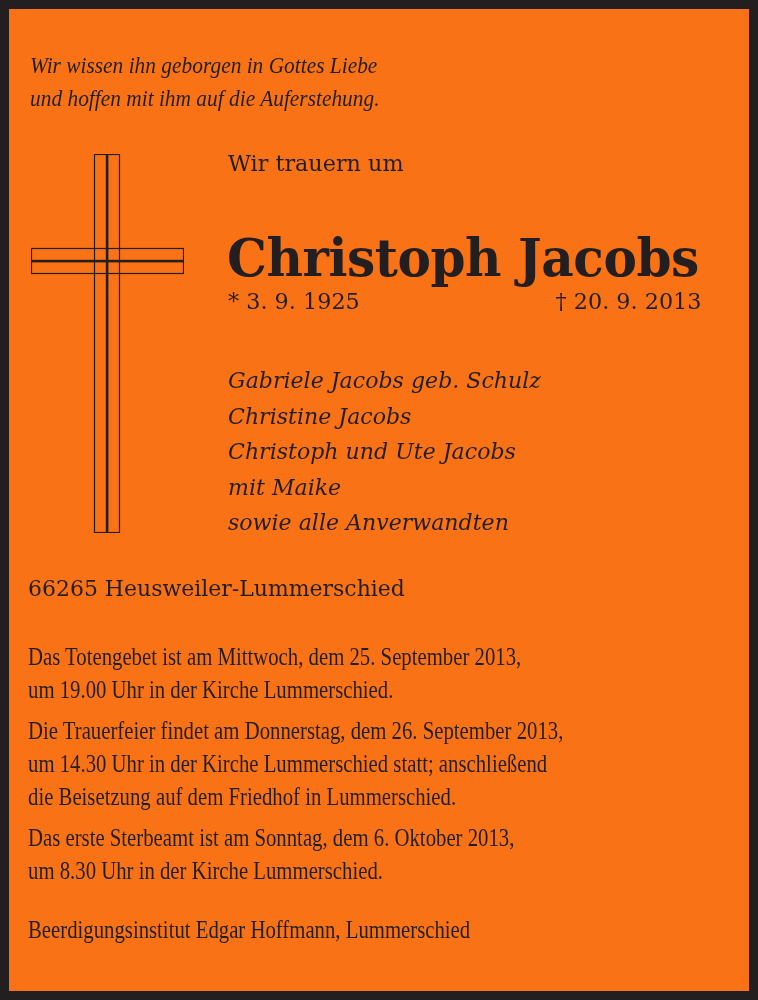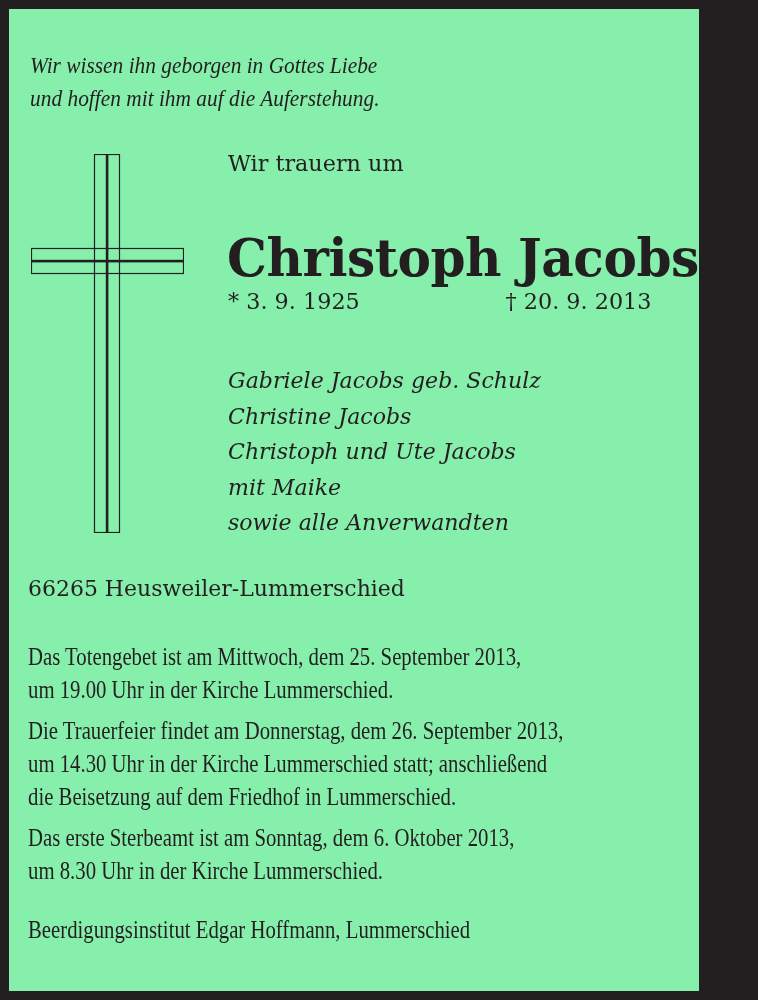--- a/index.html
+++ b/index.html
@@ -12,24 +12,23 @@
       height: 1000px;
       position: relative;
       overflow: hidden;
       font-family: "Liberation Serif", "DejaVu Serif", serif;
       color: #231f20;
     }
     .frame {
       position: absolute;
       left: 9px;
       top: 9px;
-      width: 666px;
+      width: 740px;
       height: 982px;
-      background: #86efac;
-      padding-left: 24px;
+      background: #f97316;
     }
     .abs { position: absolute; white-space: nowrap; }
 
     .motto {
       left: 21px;
       top: 40px;
       font-style: italic;
       font-size: 23px;
       line-height: 33px;
       transform: scaleX(0.93);

